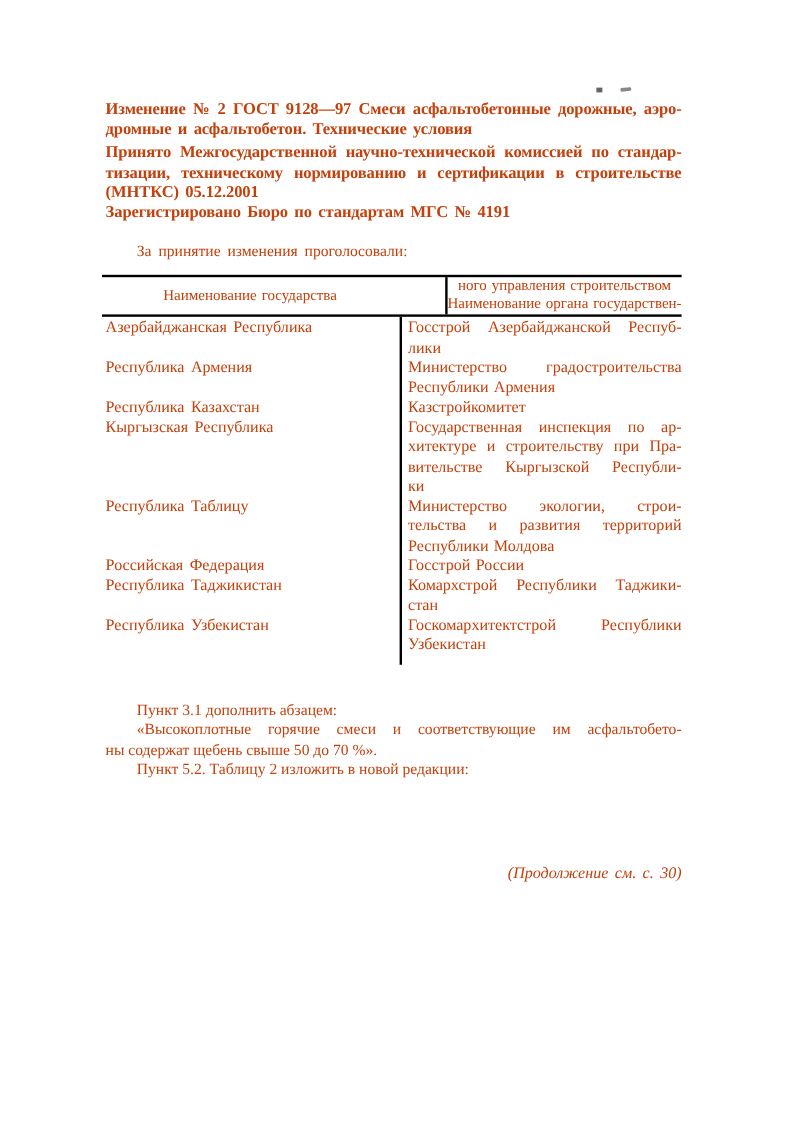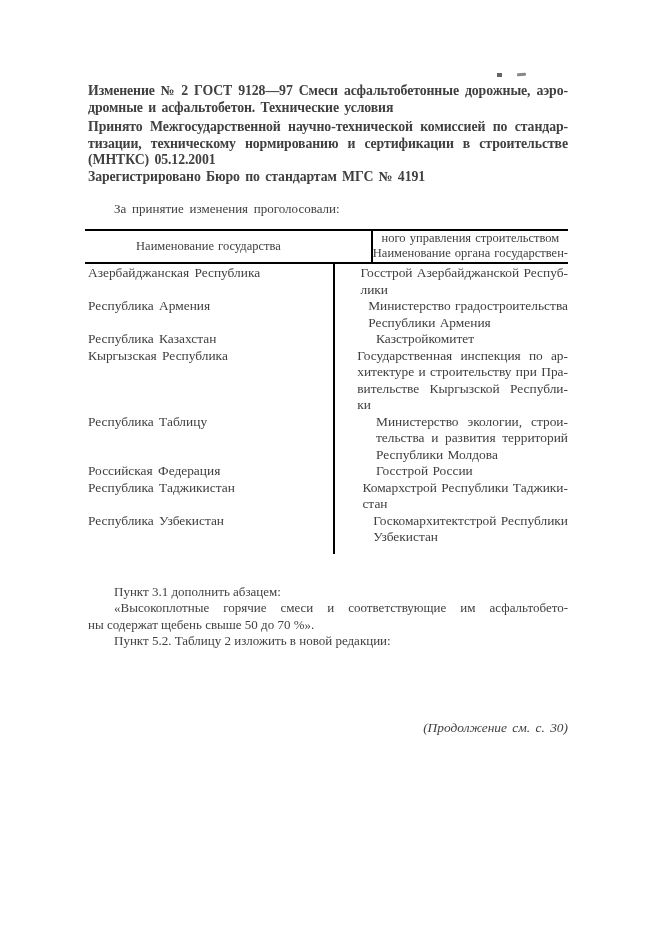--- a/index.html
+++ b/index.html
@@ -3,21 +3,21 @@
 <meta charset="utf-8">
 <style>
   html,body{margin:0;padding:0;background:#e8e8e8;}
   .page{
     position:relative;
     width:661px;height:936px;
     background:#ffffff;
     box-sizing:border-box;
     padding:83px 0 0 88px;
     font-family:"Liberation Serif","DejaVu Serif",serif;
-    color:#404040;
+    color:#c2410c;
     overflow:hidden;
   }
   .ln{white-space:nowrap;line-height:16.5px;}
   .jst{text-align:justify;text-align-last:justify;}
   .ind{text-indent:26px;}
   .para{width:480px;font-size:13px;}
   .bold{font-weight:bold;font-size:13.8px;letter-spacing:-0.1px;}
   .bold .ln{word-spacing:2px;}
   .title-block{margin-top:0;}
   .adopted-block{margin-top:3px;}
@@ -29,21 +29,21 @@
     border-top:2.5px solid #000;
     font-size:13.4px;
   }
   .thead{display:flex;border-bottom:2px solid #000;min-height:31px;gap:39px;}
   .th{display:flex;flex-direction:column;justify-content:center;box-sizing:border-box;}
   .th-left{width:248px;}
   .th-right{flex:1;border-left:2px solid #000;}
   .th .ln{text-align:center;text-align-last:center;line-height:15px;font-size:12.5px;word-spacing:1px;}
   .tbody{position:relative;padding:1.5px 0 8px 0;}
   .vdiv{position:absolute;left:248px;top:0;bottom:0;width:2px;background:#000;}
-  .trow{display:flex;gap:36px;}
+  .trow{display:flex;}
   .cl{width:248px;box-sizing:border-box;padding-left:3px;word-spacing:2px;white-space:nowrap;line-height:16.5px;}
   .cr{flex:1;box-sizing:border-box;padding-left:7px;}
   .cr .ln{word-spacing:1px;}
   
   .amendments{margin-top:30px;}
   .cont-note{
     margin-top:70px;width:480px;
     text-align:right;font-style:italic;font-size:13.4px;word-spacing:2px;
   }
   

